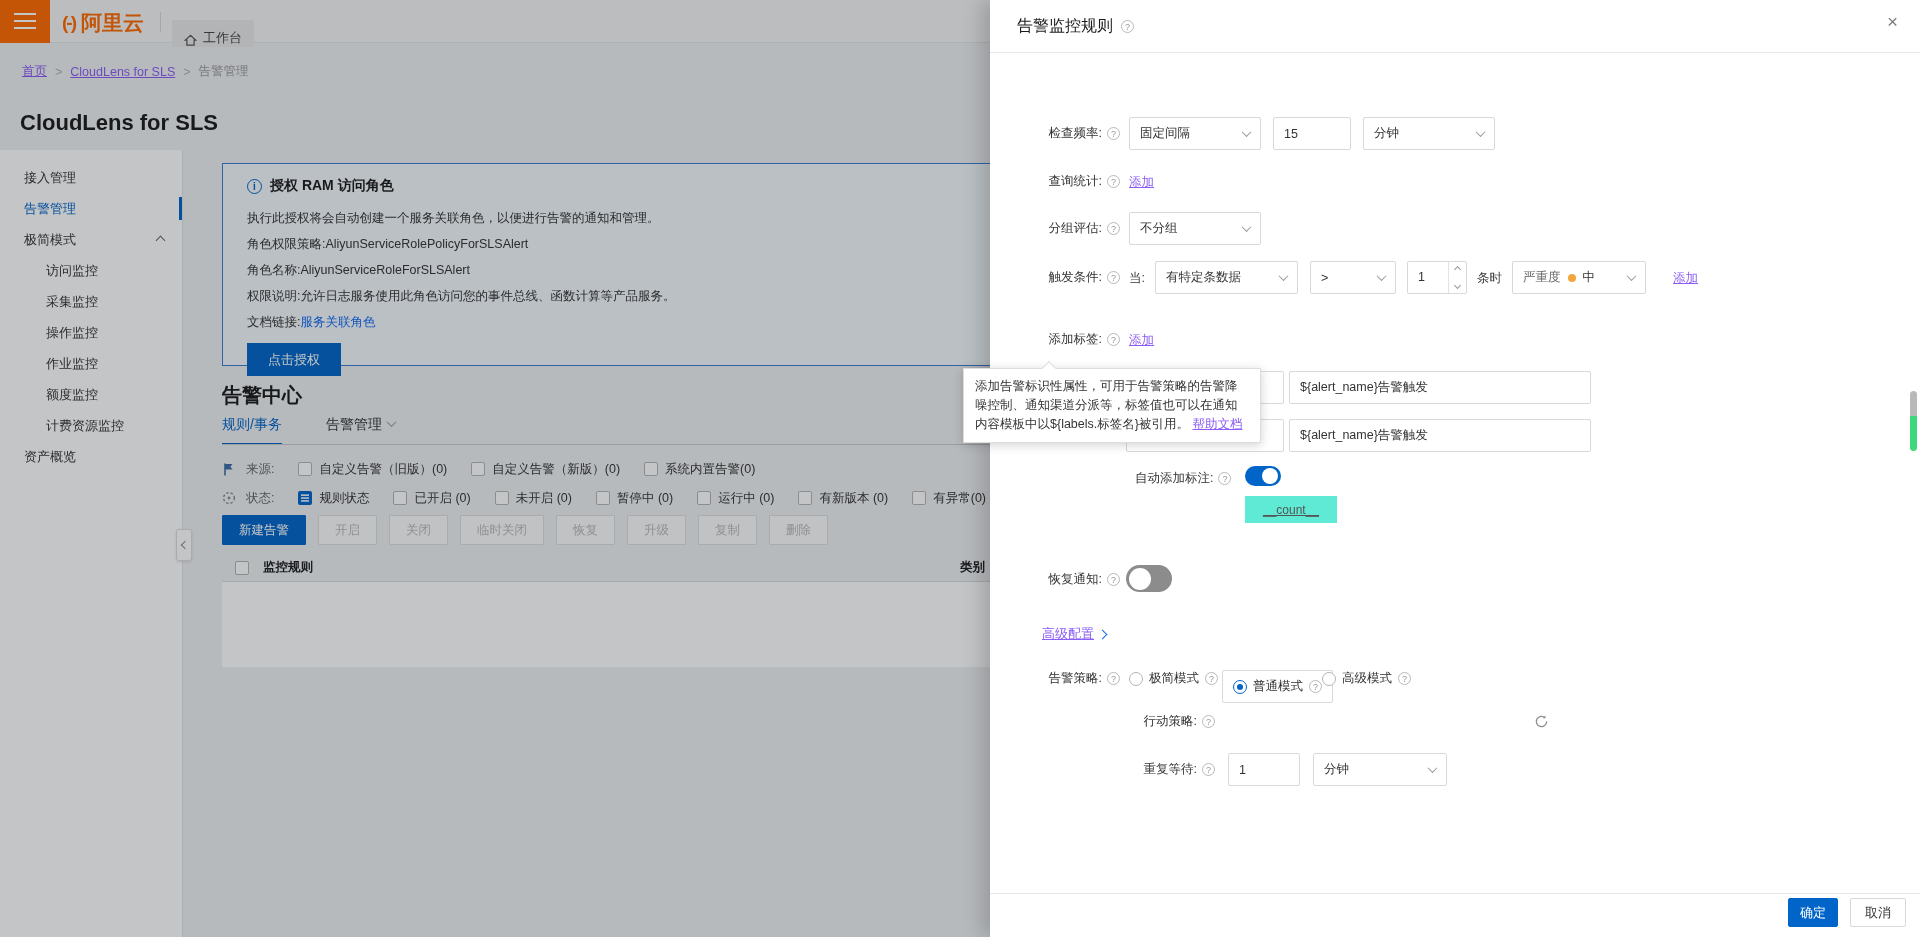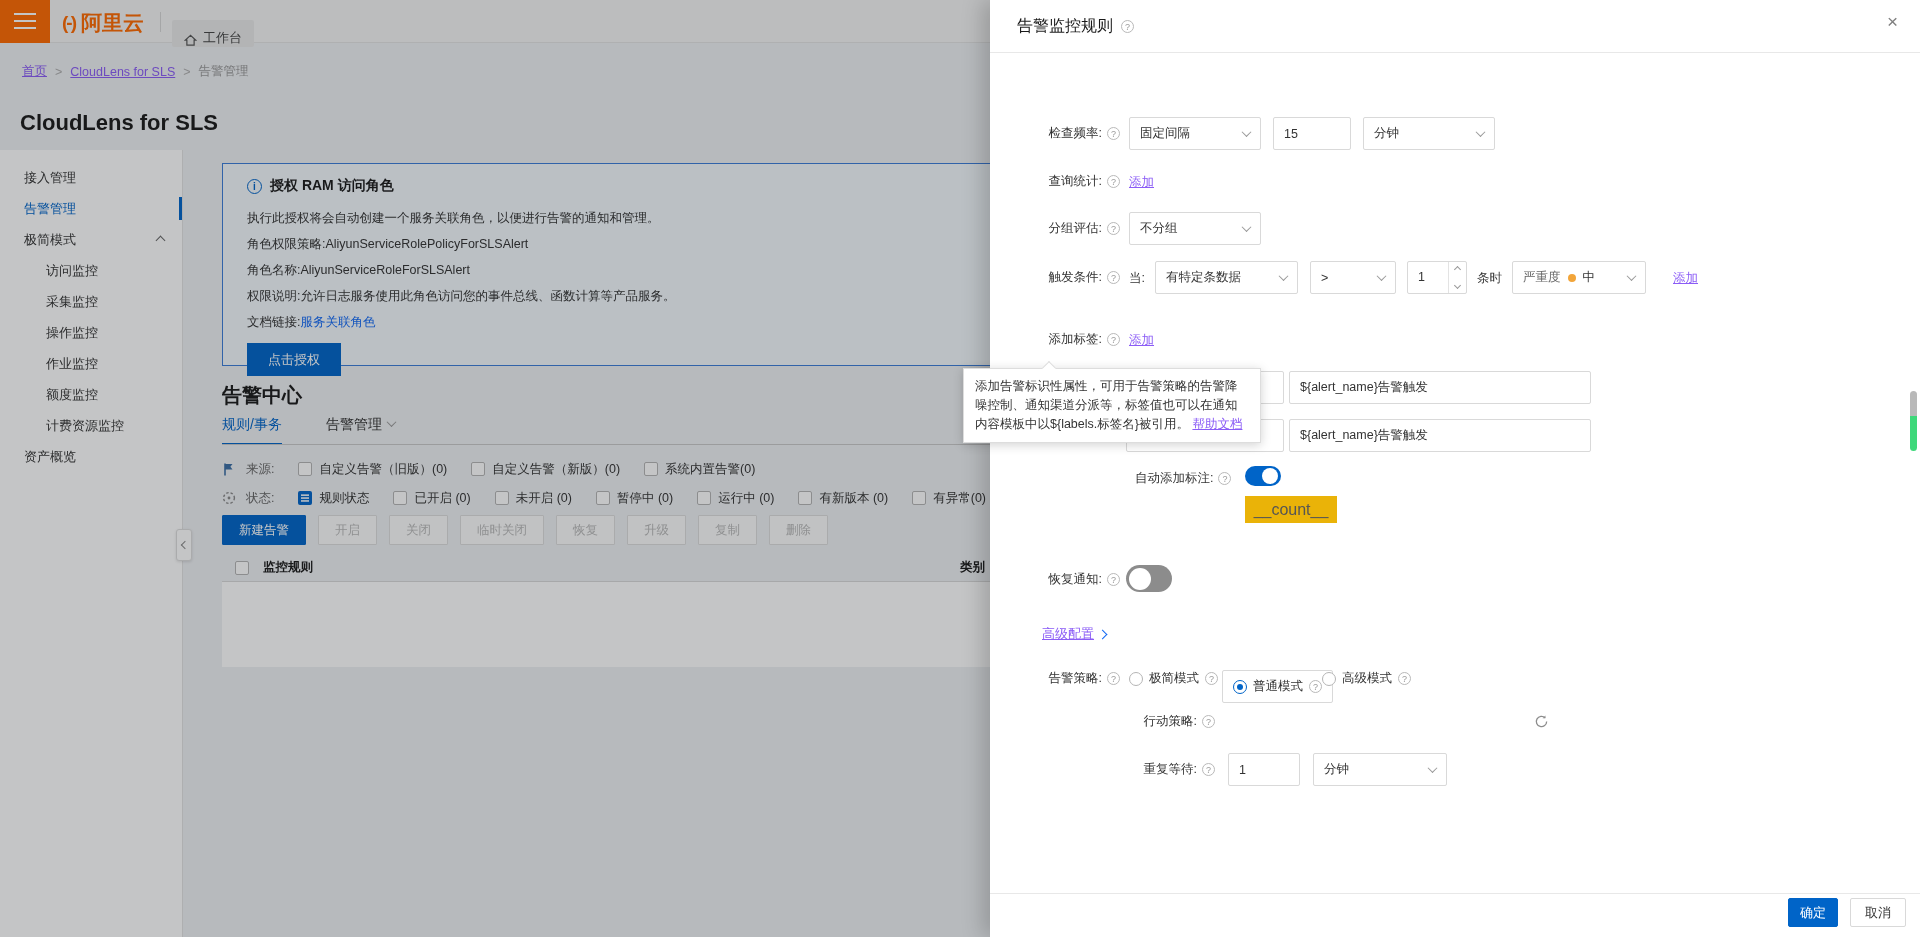--- a/index.html
+++ b/index.html
@@ -102,21 +102,21 @@
   .stepper .arrows .c { width:5px; height:5px; border-right:1.1px solid #999; border-bottom:1.1px solid #999; }
   .stepper .arrows .c.u { transform:rotate(-135deg); } .stepper .arrows .c.d { transform:rotate(45deg); }
 
   .dot { width:8px; height:8px; border-radius:50%; background:#f2a53a; flex:none; }
 
   .toggle { border-radius:20px; position:absolute; cursor:pointer; }
   .toggle .knob { position:absolute; top:2px; background:#fff; border-radius:50%; }
   .toggle.on { background:#0064c8; }
   .toggle.off { background:#8c8c8c; }
 
-  .chip { position:absolute; background:#eab308; color:#555; display:flex; align-items:center; justify-content:center; font-size:16px; }
+  .chip { position:absolute; background:#5eead4; color:#555; display:flex; align-items:center; justify-content:center; font-size:12px;text-decoration:underline; }
 
   .radio { display:flex; align-items:center; gap:6px; cursor:pointer; }
   .radio .ring { width:14px; height:14px; border-radius:50%; border:1px solid #b5b5b5; background:#fff; position:relative; flex:none; }
   .radio.sel .ring { border-color:#0064c8; }
   .radio.sel .ring::after { content:""; position:absolute; left:3px; top:3px; width:6px; height:6px; border-radius:50%; background:#0064c8; }
 
   .drawer-footer-line { position:absolute; left:0; right:0; top:893px; height:1px; background:#e8e8e8; }
   .fbtn { position:absolute; top:898px; height:29px; font-size:13px; border-radius:2px; cursor:pointer; }
   .fbtn.ok { left:798px; width:50px; background:#0064c8; border:1px solid #0064c8; color:#fff; }
   .fbtn.cancel { left:860px; width:56px; background:#fff; border:1px solid #d9d9d9; color:#333; }

